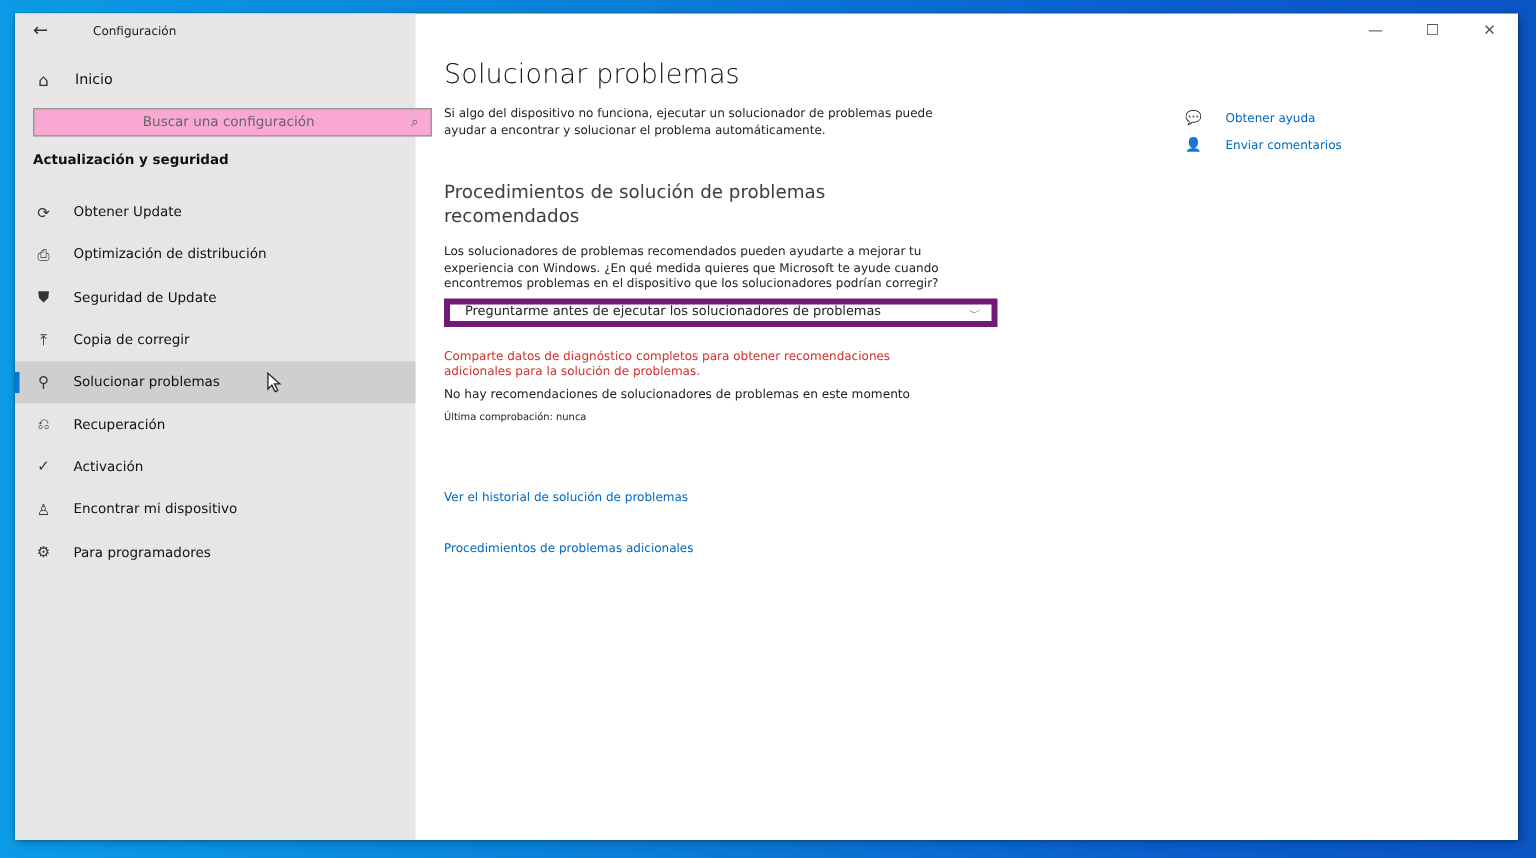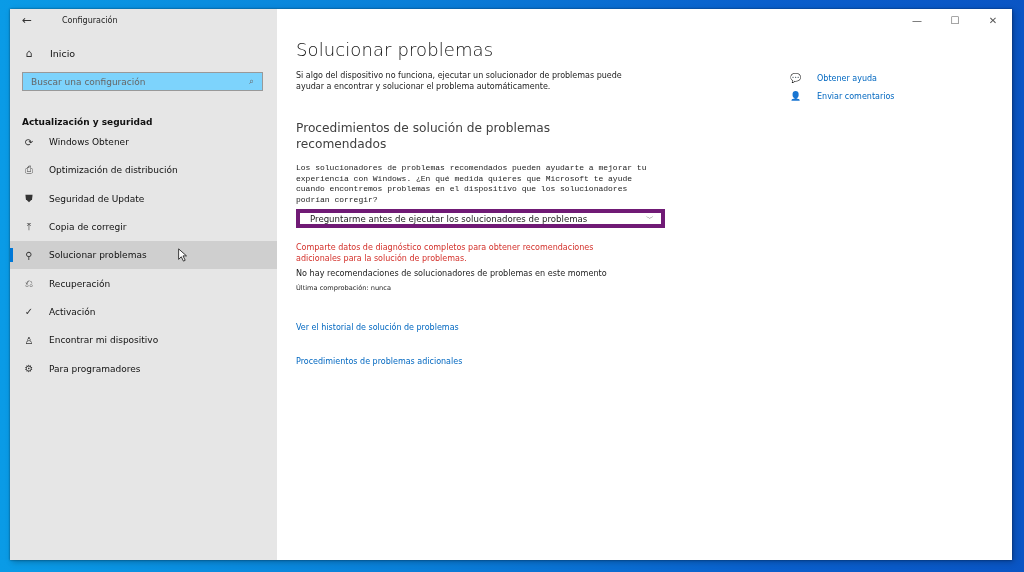--- a/index.html
+++ b/index.html
@@ -20,58 +20,58 @@
   }
   .titlebar {
     position: absolute; left: 0; top: 0; height: 22px; width: 100%;
     display: flex; align-items: center;
   }
   .back-btn { width: 30px; height: 22px; display: flex; align-items: center; justify-content: center; font-size: 12px; color: #333; margin-left: 2px; cursor: pointer; }
   .app-title { font-size: 8px; color: #222; margin-left: 20px; text-align: center; }
   .home-row { position: absolute; top: 38px; left: 12px; display: flex; align-items: center; font-size: 9.5px; color: #111; cursor: pointer; }
   .home-row .ico { width: 14px; margin-right: 14px; font-size: 11px; color: #333; text-align: center; }
   .search-box {
-    position: absolute; top: 63px; left: 12px; width: 241px; height: 19px;
-    border: 1px solid #999; background: #7dd3fc; display: flex; align-items: center;
-    padding: 0 8px; font-size: 9px; color: #666; cursor: text;
+    position: absolute; top: 63px; left: 12px; width: 266px; height: 19px;
+    border: 1px solid #999; background: #f9a8d4; display: flex; align-items: center;
+    padding: 0 8px; font-size: 9px; color: #666; cursor: text; text-align: center;
   }
   .search-box span.ph { flex: 1; }
   .search-box .sico { font-size: 9px; color: #666; }
-  .section-title { position: absolute; top: 108px; left: 12px; font-size: 9px; font-weight: bold; color: #111; }
+  .section-title { position: absolute; top: 93px; left: 12px; font-size: 9px; font-weight: bold; color: #111; }
   .nav { position: absolute; top: 119px; left: 0; width: 100%; }
   .nav-item {
     height: 28.3px; display: flex; align-items: center; padding-left: 12px;
     font-size: 9px; color: #111; position: relative; cursor: pointer;
   }
   .nav-item .ico { width: 14px; margin-right: 13px; text-align: center; font-size: 10px; color: #333; }
   .nav-item.active { background: #cfcfcf; }
   .nav-item.active::before {
     content: ""; position: absolute; left: 0; top: 7px; width: 3px; height: 14px; background: #0078d7;
   }
   .cursor { position: absolute; left: 167px; top: 7px; width: 12px; height: 14px; }
 
   .main { flex: 1; position: relative; }
   .win-ctrls { position: absolute; right: 0; top: 0; display: flex; height: 22px; }
   .win-ctrls div { width: 38px; height: 22px; display: flex; align-items: center; justify-content: center; font-size: 10px; color: #555; cursor: pointer; }
   .content { position: absolute; left: 19px; top: 30px; width: 380px; }
   .page-title { font-size: 18px; font-weight: 300; color: #111; font-family: "DejaVu Sans", sans-serif; letter-spacing: 0.1px; }
   .desc { font-size: 8px; color: #222; line-height: 10.5px; margin-top: 11px; width: 340px; }
   .h2 { font-size: 12.2px; color: #404040; line-height: 16px; margin-top: 28px; width: 330px; }
-  .desc2 { font-size: 8px; color: #222; line-height: 10.6px; margin-top: 11px; width: 365px; font-family: Liberation Mono, monospace; }
+  .desc2 { font-size: 8px; color: #222; line-height: 10.6px; margin-top: 11px; width: 365px; }
   .dropdown {
     margin-top: 4px; width: 369px; height: 19px; border: 4px solid #701a75; background: #fff;
     display: flex; align-items: center; padding: 0 7px 0 10px; font-size: 8.6px; color: #222; cursor: pointer;
   }
   .dropdown span.val { flex: 1; white-space: nowrap; }
   .dropdown .chev { font-size: 8px; color: #777; }
   .red-link { font-size: 8px; color: #d3302a; line-height: 10.6px; margin-top: 15px; width: 340px; cursor: pointer; }
   .no-rec { font-size: 8.1px; color: #222; line-height: 10.6px; margin-top: 3px; width: 360px; }
   .last-check { font-size: 6.6px; color: #222; margin-top: 6px; }
   .link { font-size: 8px; color: #0067c0; cursor: pointer; display: block; }
-  .link.history { margin-top: 31px; }
+  .link.history { margin-top: 45px; }
   .link.additional { margin-top: 25px; }
 
   .help { position: absolute; left: 512px; top: 60px; }
   .help-item { display: flex; align-items: center; height: 18px; font-size: 8px; color: #0067c0; cursor: pointer; }
   .help-item .ico { width: 14px; margin-right: 14px; font-size: 9px; color: #111; text-align: center; }
 </style>
 </head>
 <body>
 
 <div class="window">
@@ -91,21 +91,21 @@
     <div class="search-box">
       <span class="ph">Buscar una configuración</span>
       <span class="sico">⌕</span>
     </div>
 
     <div class="section-title">Actualización y seguridad</div>
 
     <div class="nav">
       <div class="nav-item">
         <span class="ico">⟳</span>
-        <span>Windows Obtener</span>
+        <span>Obtener Update</span>
       </div>
       <div class="nav-item">
         <span class="ico">⎙</span>
         <span>Optimización de distribución</span>
       </div>
       <div class="nav-item">
         <span class="ico">⛊</span>
         <span>Seguridad de Update</span>
       </div>
       <div class="nav-item">

